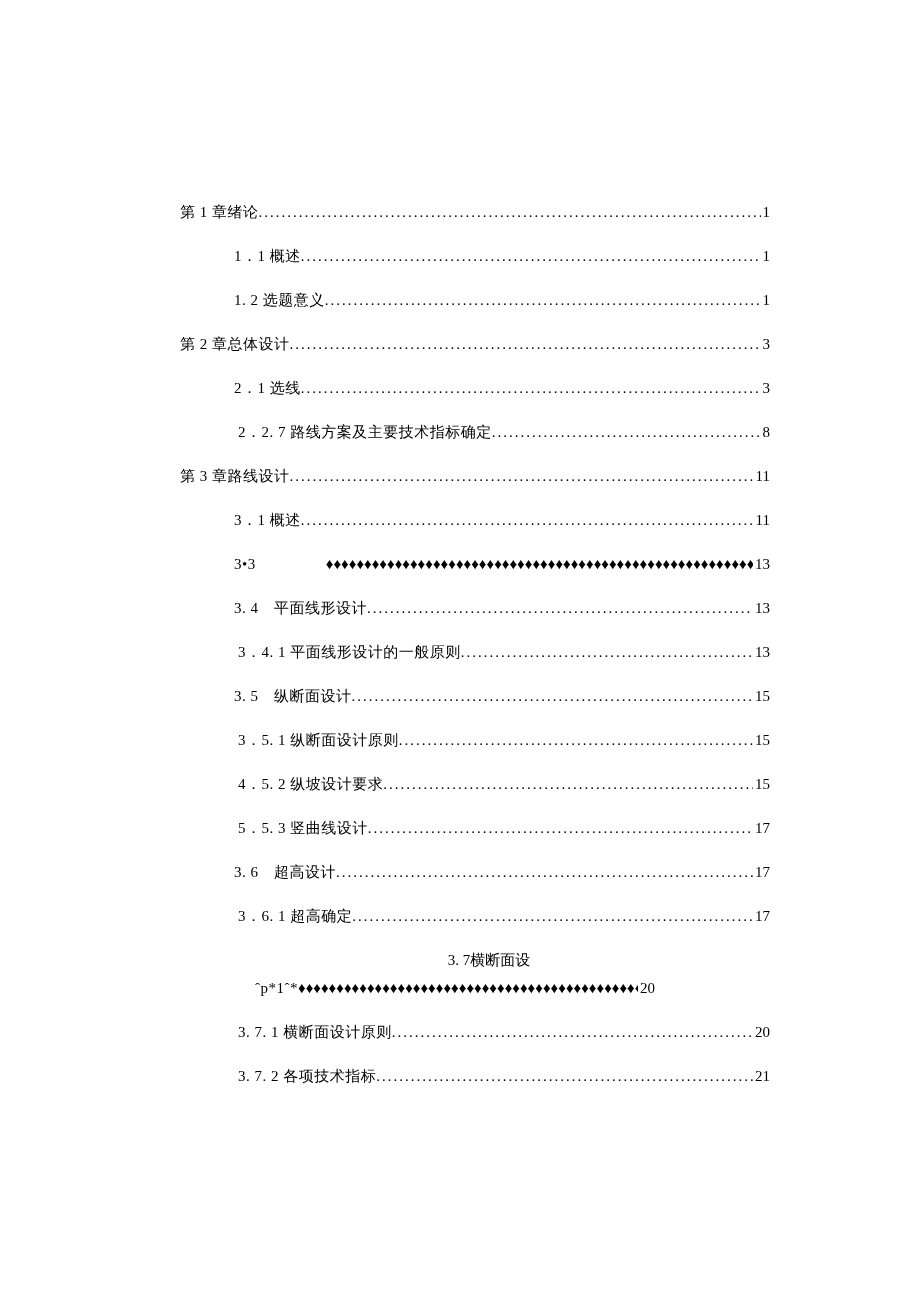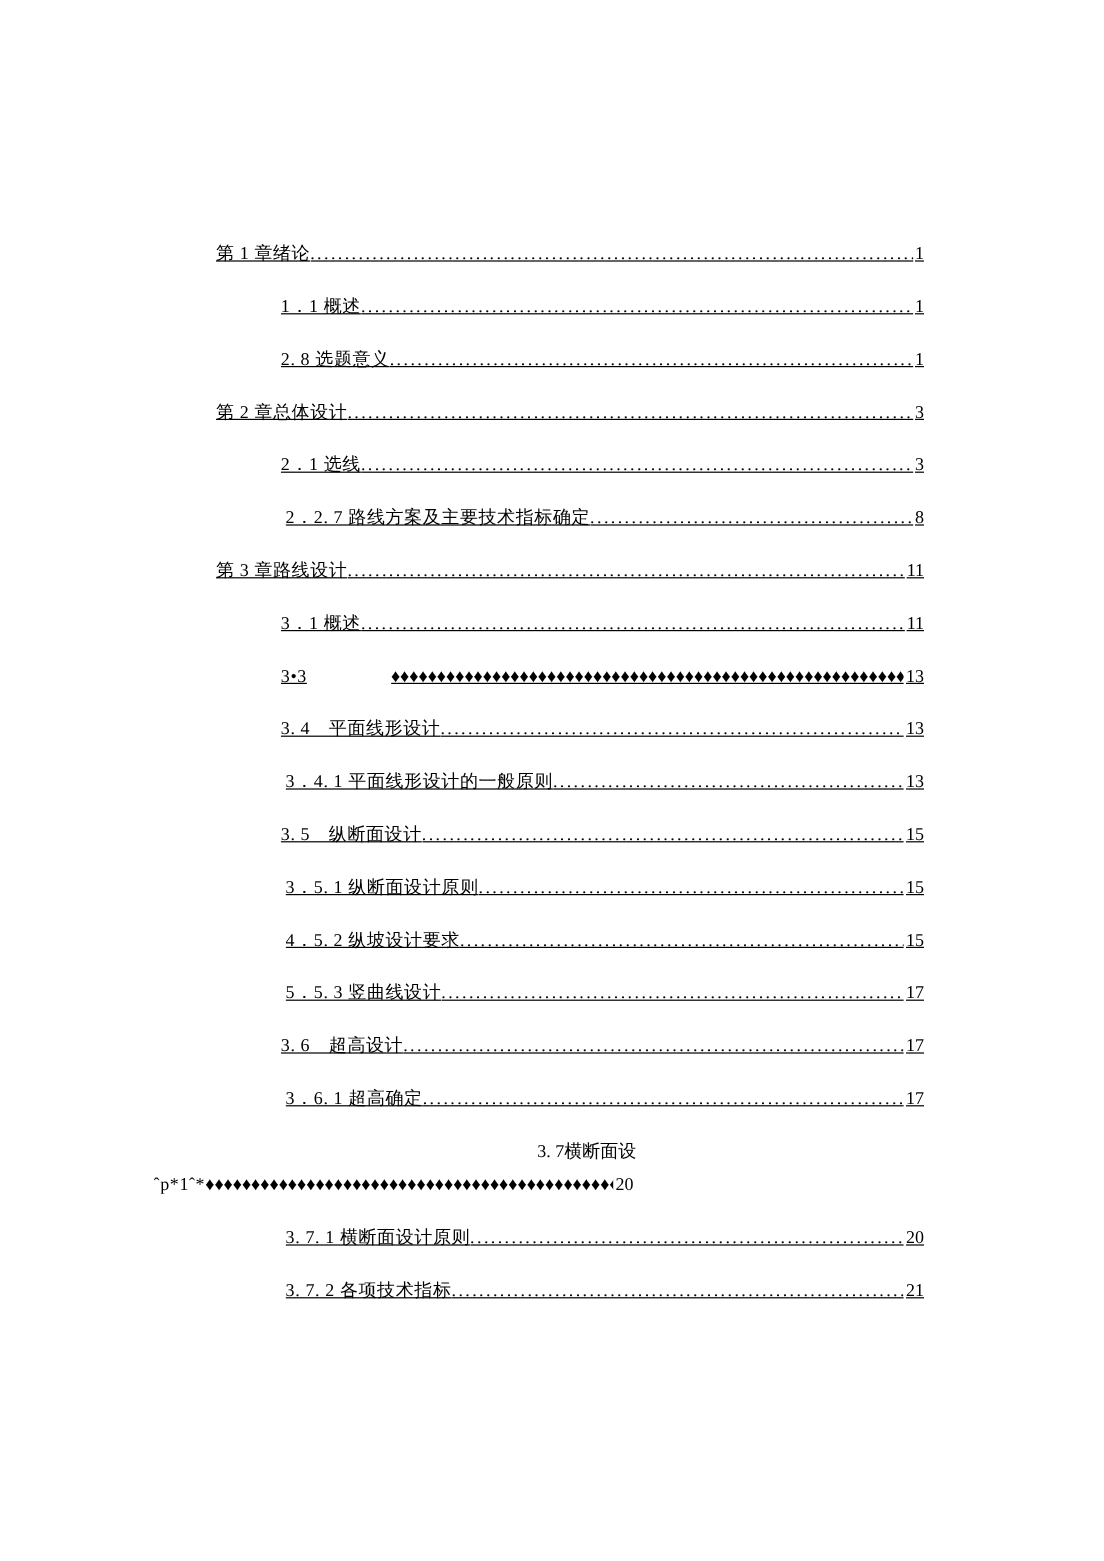--- a/index.html
+++ b/index.html
@@ -18,21 +18,20 @@
     padding: 200px 150px 120px 128px;
     box-sizing: border-box;
     width: 920px;
   }
   .toc-row {
     display: flex;
     align-items: center;
     margin-bottom: 20px;
     white-space: nowrap;
     overflow: hidden;
-    text-decoration: underline;
   }
   .indent-0 { margin-left: 52px; }
   .indent-1 { margin-left: 106px; }
   .indent-2 { margin-left: 110px; }
   .label {
     flex: 0 0 auto;
     letter-spacing: 0.5px;
   }
   .leader {
     flex: 1 1 auto;
@@ -54,26 +53,27 @@
   
   .spread-row {
     display: flex;
     justify-content: center;
     margin-left: 80px;
     margin-bottom: 4px;
   }
   .spread-row span { flex: 0 0 auto; }
   
   .hang-row {
-    margin-left: 0;
+    margin-left: 12px;
     margin-bottom: 20px;
     display: flex;
     align-items: baseline;
     white-space: nowrap;
     overflow: hidden;
+    justify-content: center;
   }
   .hang-row .leader.diamonds {
     flex: 0 0 auto;
     max-width: 340px;
   }
   
   .gap-before-leader .leader {
     margin-left: 70px;
   }
 </style>
@@ -87,21 +87,21 @@
         <span class="label">第 1 章绪论</span>
         <span class="leader dots"></span>
         <span class="page-num">1</span>
       </div>
       <div class="toc-row indent-1">
         <span class="label">1．1 概述</span>
         <span class="leader dots"></span>
         <span class="page-num">1</span>
       </div>
       <div class="toc-row indent-1">
-        <span class="label">2. 8 选题意义</span>
+        <span class="label">1. 2 选题意义</span>
         <span class="leader dots"></span>
         <span class="page-num">1</span>
       </div>
       <div class="toc-row indent-0">
         <span class="label">第 2 章总体设计</span>
         <span class="leader dots"></span>
         <span class="page-num">3</span>
       </div>
       <div class="toc-row indent-1">
         <span class="label">2．1 选线</span>

